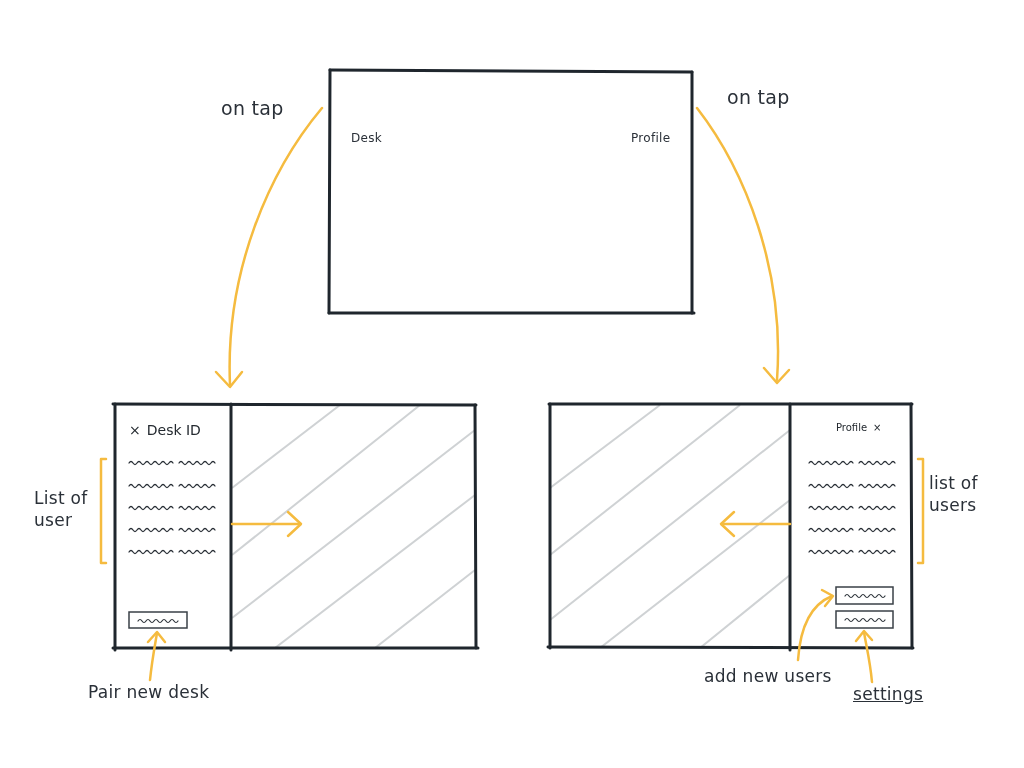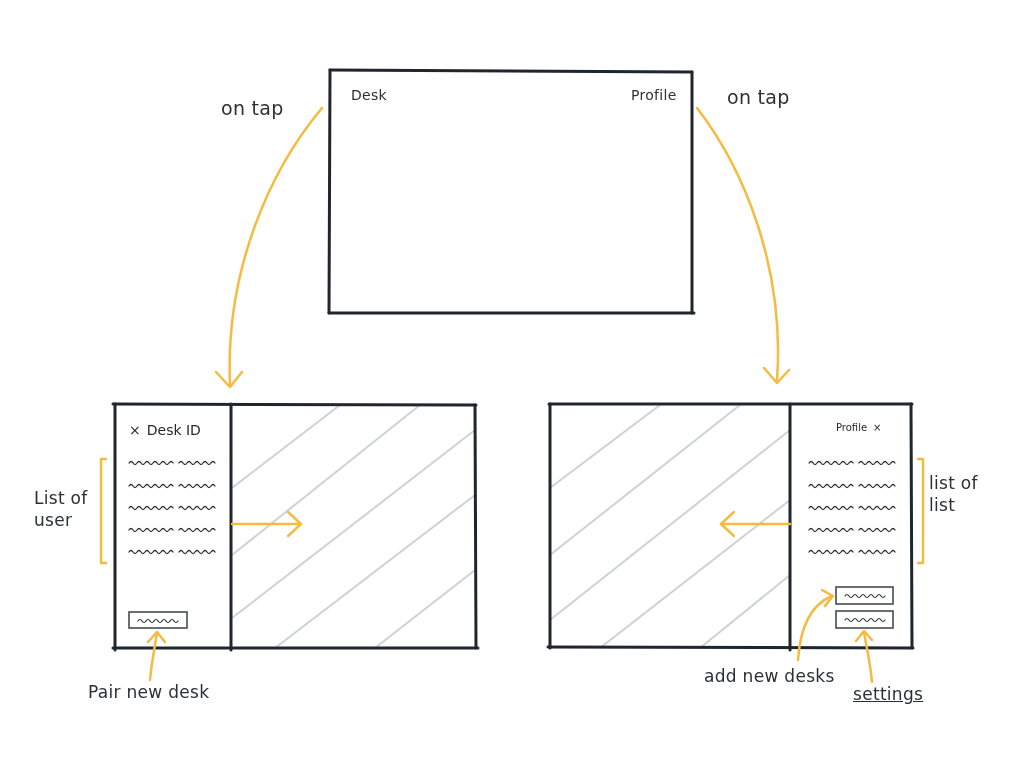--- a/index.html
+++ b/index.html
@@ -1,21 +1,21 @@
 <!DOCTYPE html>
 <html><head>
 <meta charset="utf-8">
 <style>
   html, body { margin: 0; padding: 0; background: #ffffff; }
   body { width: 1024px; height: 768px; position: relative; overflow: hidden;
          font-family: "DejaVu Sans", sans-serif; color: #23292f; }
   .abs { position: absolute; }
   svg.lines { position: absolute; left: 0; top: 0; }
   .label { position: absolute; font-size: 17px; color: #2a3038; letter-spacing: 0.3px; white-space: nowrap; }
-  .mid { font-size: 14px; }
+  .mid { font-size: 12px; margin-top: 44px; }
 </style>
 </head>
 <body>
 
 <svg class="lines" width="1024" height="768" viewBox="0 0 1024 768">
   <defs>
     <clipPath id="clipL">
         <rect x="232" y="405" width="243" height="242"></rect>
       </clipPath>
     <clipPath id="clipR">
@@ -140,18 +140,18 @@
 <div class="abs" style="left:836px; top:422px; font-size:10px; white-space:nowrap;">
   <span>Profile</span><span style="margin-left:6px;">×</span>
 </div>
 
 <div class="label" style="left:34px; top:487px; line-height:22px;">
   <div>List of</div>
   <div>user</div>
 </div>
 <div class="label" style="left:929px; top:472px; line-height:22px;">
   <div>list of</div>
-  <div>list</div>
+  <div>users</div>
 </div>
 
 <div class="label" style="left:88px; top:682px;">Pair new desk</div>
-<div class="label" style="left:704px; top:666px;">add new desks</div>
+<div class="label" style="left:704px; top:666px;">add new users</div>
 <div class="label" style="left:853px; top:684px;text-decoration:underline;">settings</div>
 
 </body></html>

